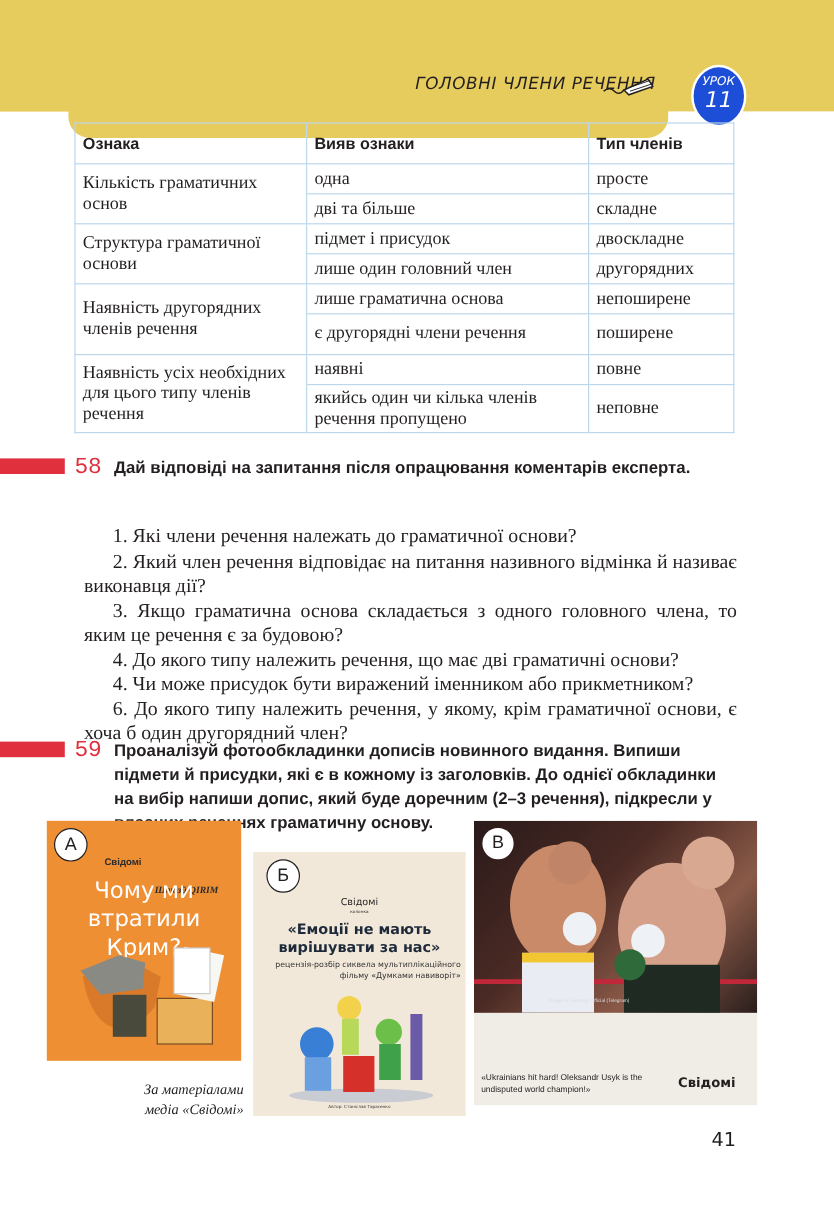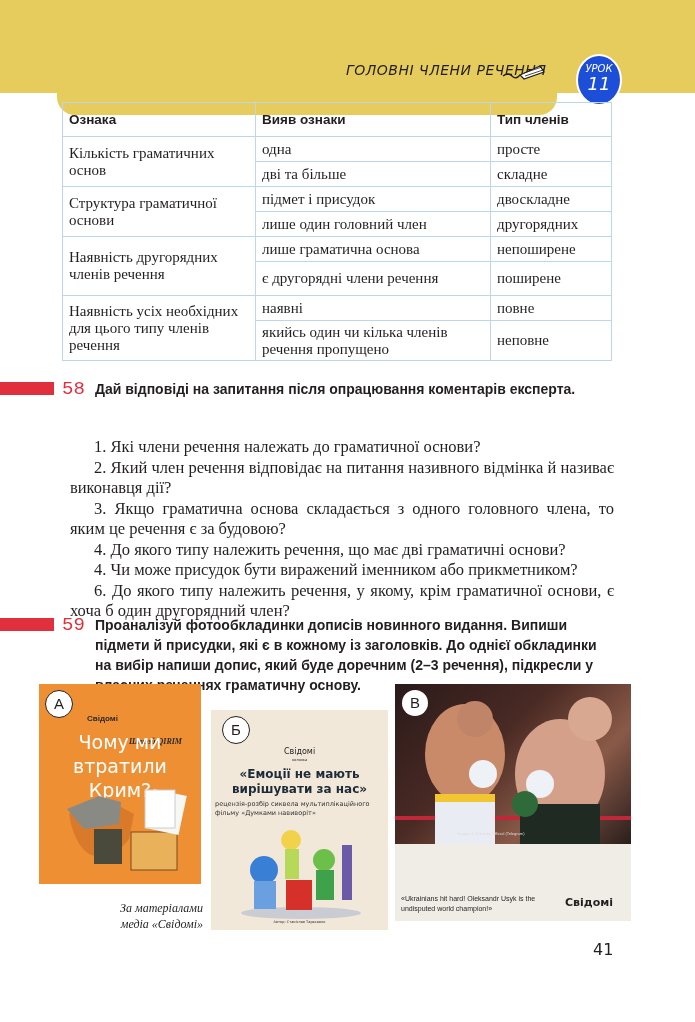--- a/index.html
+++ b/index.html
@@ -33,21 +33,21 @@
   .badge-letter { position:absolute; width:26px; height:26px; border-radius:50%; background:#fff; border:1.5px solid #231f20; font-family:"Liberation Sans", sans-serif; font-size:15px; text-align:center; line-height:26px; }
   .ca-brand { position:absolute; left:48px; top:30px; font-family:"Liberation Sans", sans-serif; font-weight:bold; font-size:8px; color:#2b2b2b; }
   .ca-brand2 { position:absolute; left:90px; top:14px; font-family:"Liberation Serif", serif; font-style:italic; font-weight:bold; font-size:8px; color:#2b2b2b; line-height:8px;margin-top:40px; }
   .ca-title { position:absolute; left:0; top:46px; width:162px; text-align:center; font-family:"DejaVu Sans", sans-serif; font-size:19px; line-height:24px; color:#fff; }
   .ca-art { position:absolute; left:20px; top:100px; width:130px; height:88px; }
   .caption-a { position:absolute; left:90px; top:900px; width:113px; text-align:right; font-style:italic; font-size:12px; line-height:16px; }
 
   .cb-brand { position:absolute; left:0; top:37px; width:177px; text-align:center; font-family:"DejaVu Sans", sans-serif; font-size:8px; }
   .cb-sub { position:absolute; left:0; top:48px; width:177px; text-align:center; font-family:"DejaVu Sans", sans-serif; font-size:3.5px; }
   .cb-title { position:absolute; left:0; top:57px; width:177px; text-align:center; font-family:"DejaVu Sans", sans-serif; font-weight:bold; font-size:12px; line-height:15px; color:#1e2a3a; }
-  .cb-desc { position:absolute; left:4px; top:90px; width:169px; text-align:left; font-family:"DejaVu Sans", sans-serif; font-size:6.5px; line-height:8.5px; color:#333; }
+  .cb-desc { position:absolute; left:4px; top:90px; width:169px; text-align:right; font-family:"DejaVu Sans", sans-serif; font-size:6.5px; line-height:8.5px; color:#333; }
   .cb-art { position:absolute; left:25px; top:115px; width:130px; height:95px; }
   .cb-author { position:absolute; left:0; top:210px; width:177px; text-align:center; font-family:"DejaVu Sans", sans-serif; font-size:3.5px; color:#333; }
 
   .cc-photo { position:absolute; left:0; top:0; width:236px; height:160px; background:linear-gradient(135deg,#2a1a1a 0%,#4a2a24 40%,#8a5a48 70%,#2a1e1c 100%); }
   .cc-credit { position:absolute; left:62px; top:147px; font-family:"Liberation Sans", sans-serif; font-size:4px; color:#ddd; }
   .cc-headline { position:absolute; left:6px; top:163px; width:226px; font-family:"Liberation Sans", sans-serif; font-size:11.5px; line-height:14px; color:#231f20; }
   .cc-en { position:absolute; left:6px; top:210px; width:150px; font-family:"Liberation Sans", sans-serif; font-size:7px; line-height:10px; color:#231f20; }
   .cc-brand { position:absolute; left:170px; top:212px; font-family:"DejaVu Sans", sans-serif; font-weight:bold; font-size:11px; color:#231f20; }
 
   .page-number { position:absolute; left:593px; top:940px; font-family:"DejaVu Sans", sans-serif; font-size:16px; color:#231f20; }

